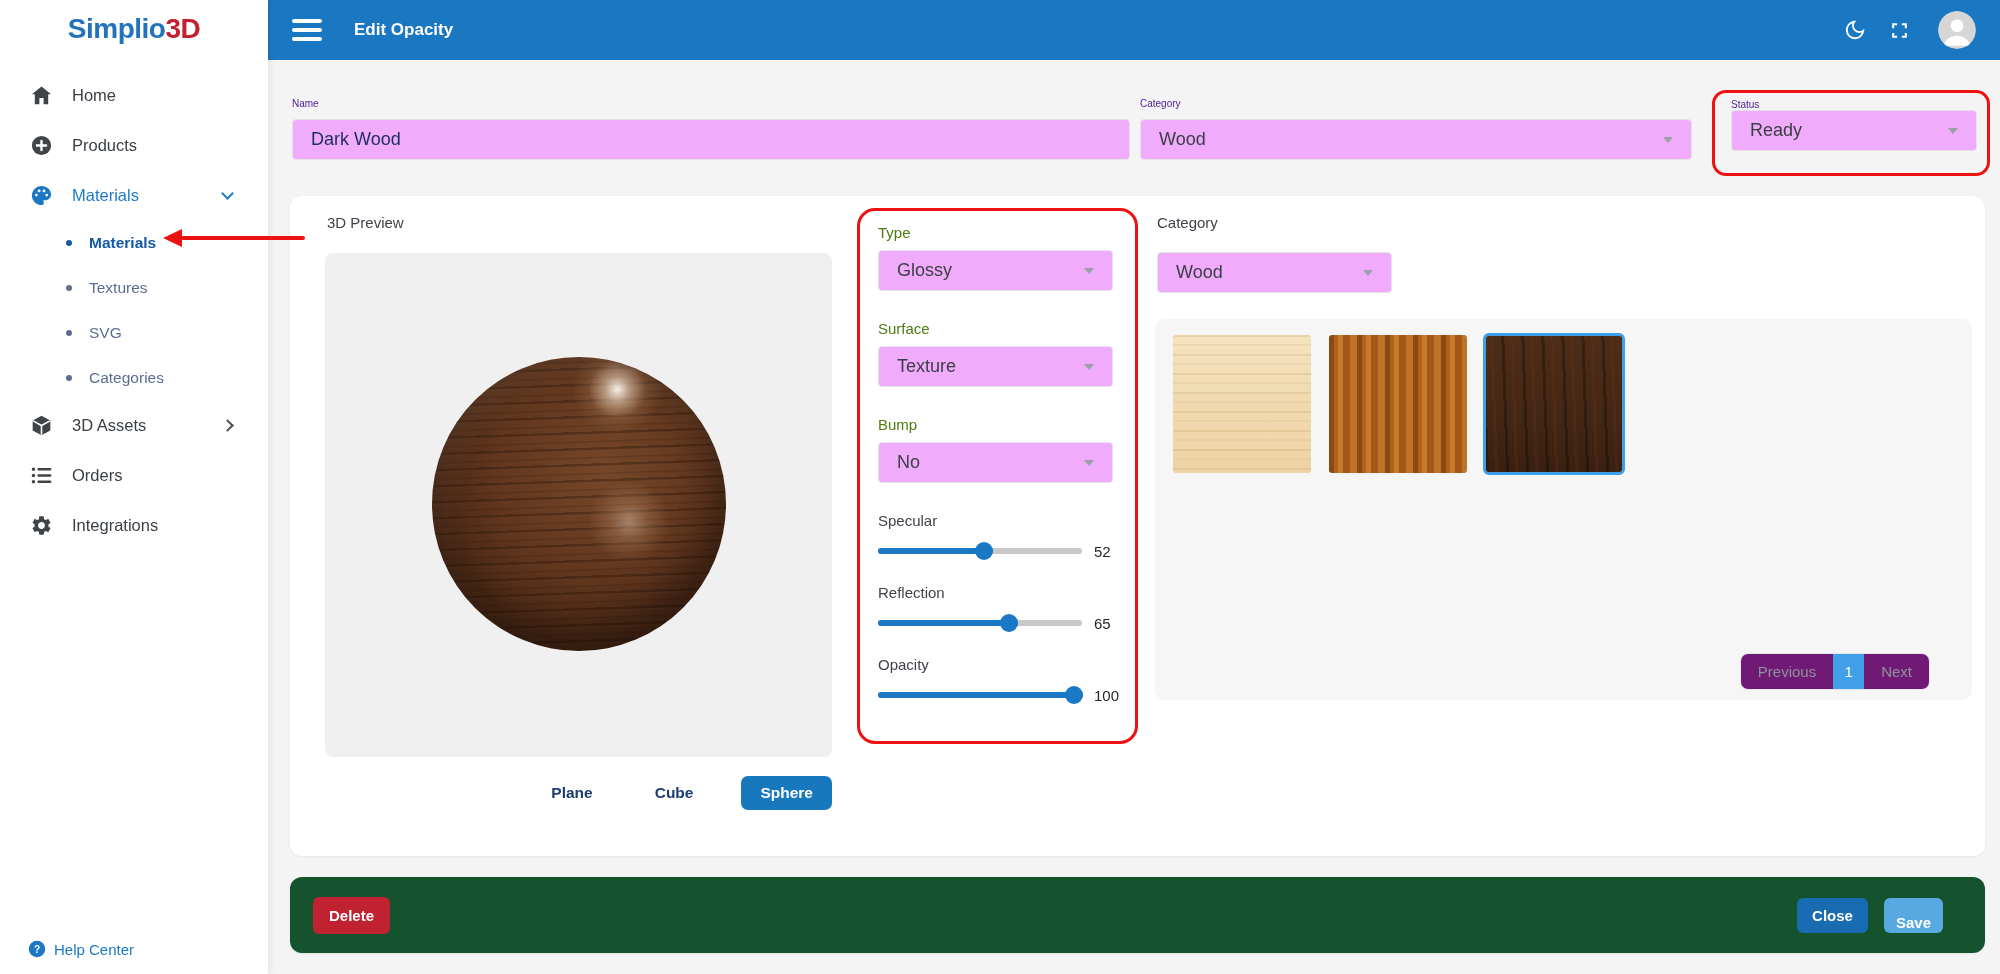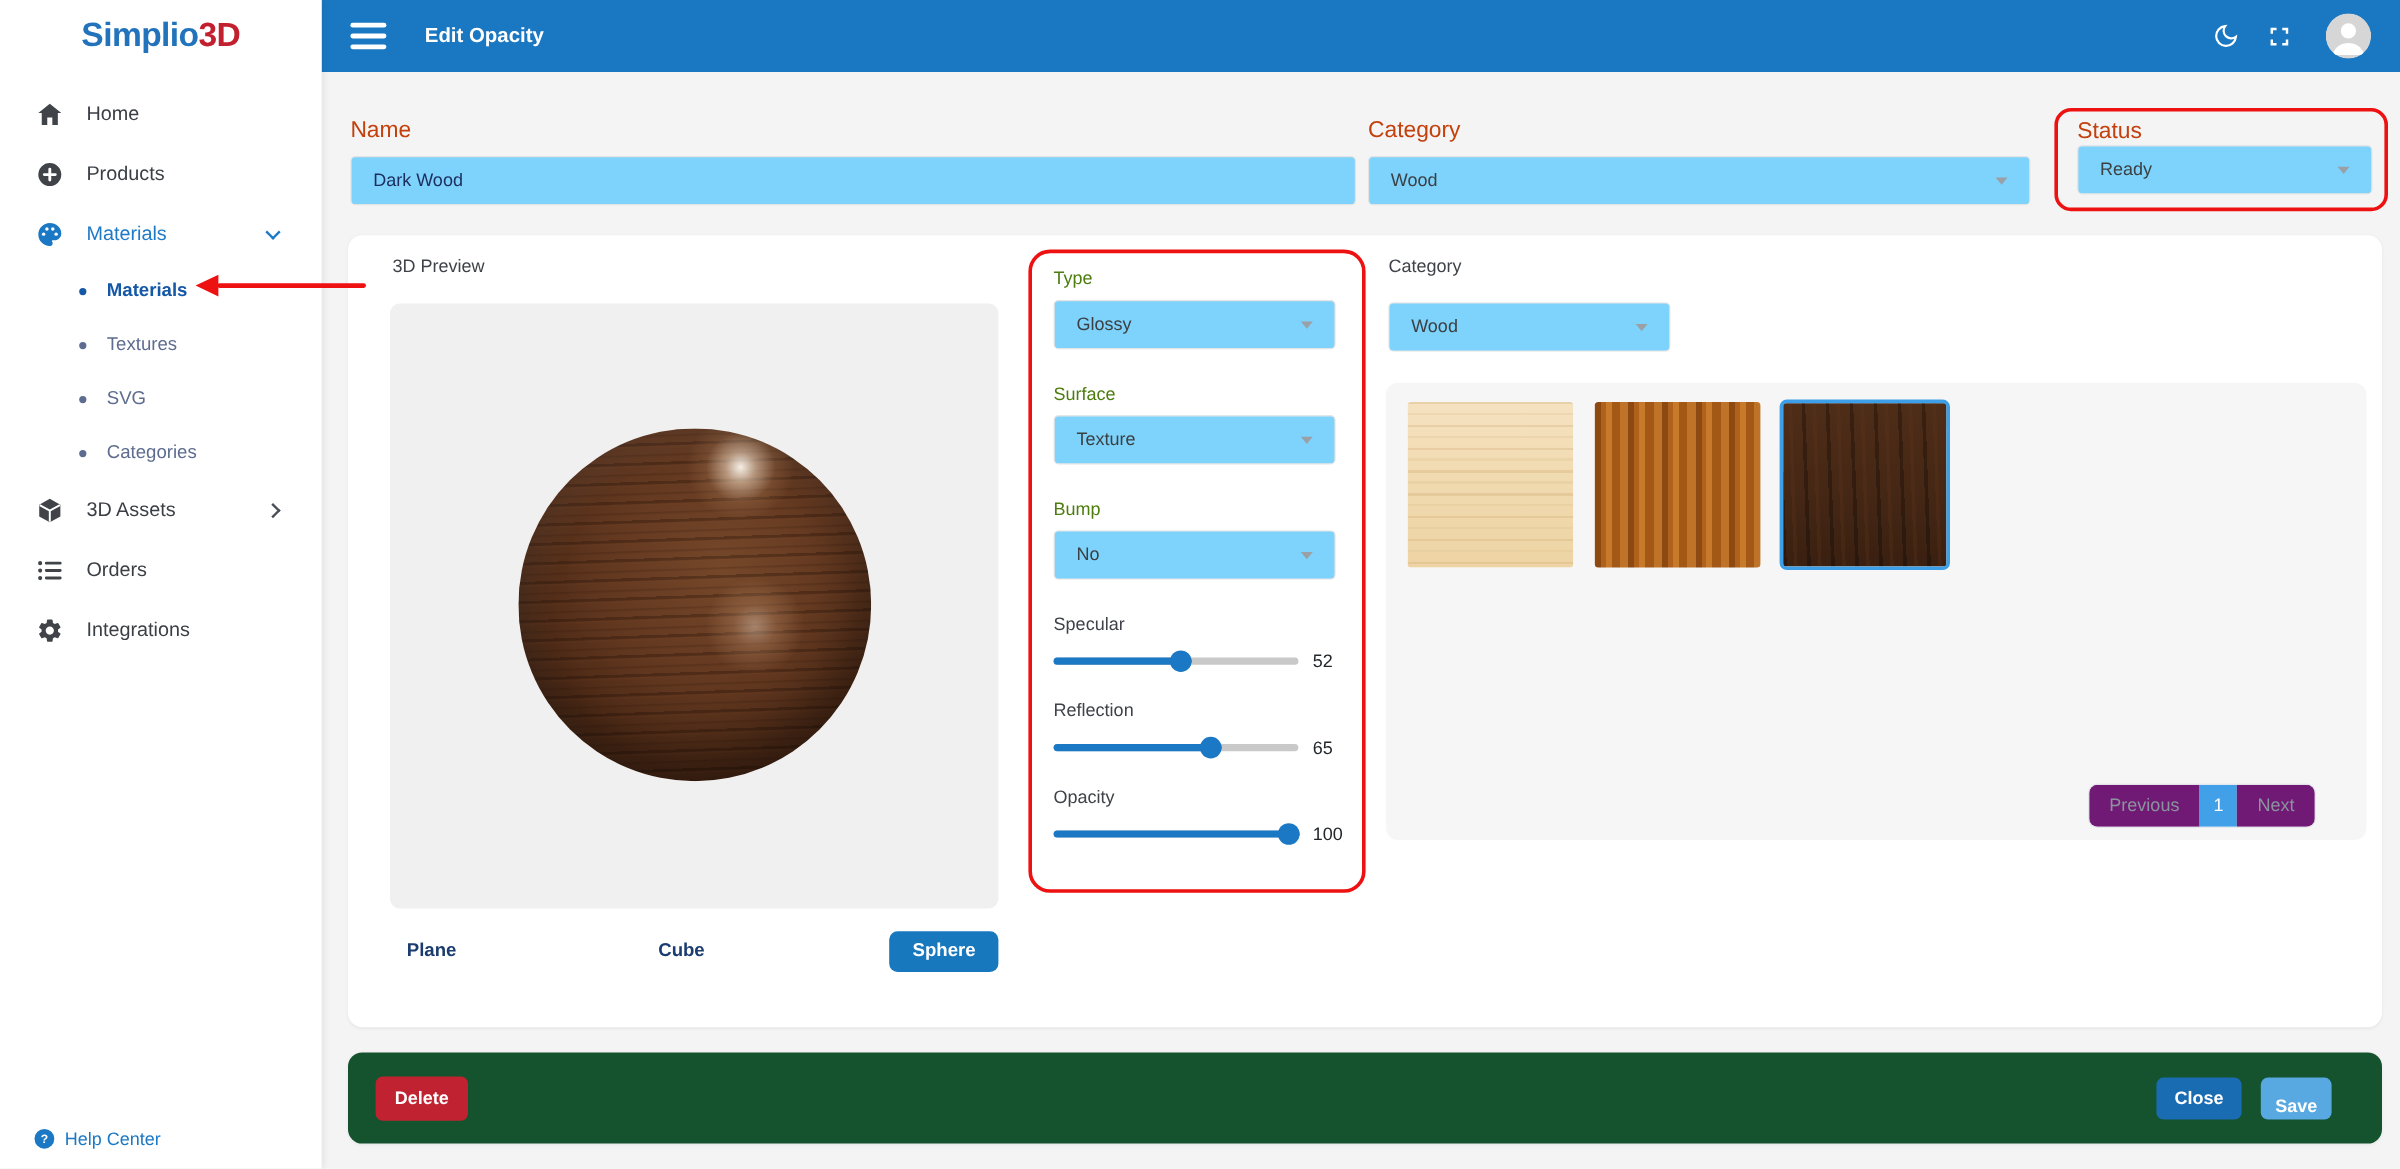--- a/index.html
+++ b/index.html
@@ -41,24 +41,24 @@
     display:flex; align-items:center; padding:0 24px; gap:18px; z-index:4;
   }
   .hamburger { width:30px; display:flex; flex-direction:column; gap:5px; cursor:pointer; margin-right:14px;}
   .hamburger span { height:4px; background:#fff; border-radius:2px; }
   .topbar-title { color:#fff; font-size:17px; font-weight:600; }
   .topbar-spacer { flex:1; }
   .tb-icon { width:26px; height:26px; display:flex; align-items:center; justify-content:center; cursor:pointer; }
   .avatar { width:38px; height:38px; border-radius:50%; overflow:hidden; cursor:pointer; margin-left:8px;}
   
   .main { position:absolute; left:268px; top:60px; right:0; bottom:0; background:#f4f4f4; }
-  .field-label { font-size:19px; color:#c2410c; }
+  .field-label { font-size:10px; color:#4c1d95; }
   .text-input, .select-box {
-    height:41px; background:#7dd3fc; border:1px solid #e3e3e3; border-radius:4px;
-    font-size:15px; display:flex; align-items:center; padding:0 18px;
+    height:41px; background:#f0abfc; border:1px solid #e3e3e3; border-radius:4px;
+    font-size:18px; display:flex; align-items:center; padding:0 18px;
   }
   .text-input { color:#1c2d5e; width:100%; outline:none; }
   .select-box { justify-content:space-between; color:#3c4043; cursor:pointer; }
   .caret { width:0; height:0; border-left:5px solid transparent; border-right:5px solid transparent;
     border-top:6px solid #9aa0a6; }
   .fg-name { position:absolute; left:24px; top:38px; width:838px; }
   .fg-category { position:absolute; left:872px; top:38px; width:552px; }
   .fg-name .field-label, .fg-category .field-label { display:block; margin-bottom:10px; }
   .status-annot { position:absolute; left:1444px; top:30px; width:278px; height:86px;
     border:3px solid #ee1111; border-radius:14px; padding:6px 14px 0 16px; }
@@ -73,21 +73,21 @@
     background:#f0f0f0; border-radius:8px; cursor:grab; }
   .sphere { position:absolute; left:107px; top:104px; width:294px; height:294px; border-radius:50%;
     background:
       radial-gradient(circle at 63% 11%, rgba(255,250,242,.95) 0%, rgba(250,226,200,.55) 4%, rgba(205,155,112,.18) 9%, transparent 14%),
       radial-gradient(circle at 67% 56%, rgba(255,234,214,.40) 0%, rgba(232,182,142,.22) 7%, transparent 16%),
       repeating-linear-gradient(178deg, rgba(30,12,4,.30) 0px, rgba(30,12,4,.30) 2px, rgba(122,72,40,.12) 3px, transparent 5px, transparent 9px, rgba(45,20,8,.22) 10px, transparent 12px, transparent 16px),
       radial-gradient(circle at 58% 40%, #76482a 0%, #61371f 42%, #4a2815 72%, #371c0d 92%, #2e170a 100%);
     box-shadow: inset -10px -22px 44px rgba(0,0,0,.38), inset 8px 12px 30px rgba(255,255,255,.06);
   }
   .shape-row { position:absolute; left:35px; top:578px; width:507px; height:37px;
-    display:flex; align-items:center; justify-content:space-between; gap:34px; }
+    display:flex; align-items:center; justify-content:flex-end; gap:34px; }
   .shape-btn { font-size:15.5px; font-weight:600; color:#1b3c6e; padding:8px 14px; border-radius:7px;
     cursor:pointer; background:transparent; border:none; font-family:inherit; }
   .shape-btn.active { background:#1878be; color:#fff; padding:8px 19px; }
   
   .controls-panel { position:absolute; left:567px; top:12px; width:281px; height:536px;
     border:3px solid #ee1111; border-radius:18px; padding:13px 9px 0 18px; }
   .ctl-label { font-size:15px; color:#4d7c0f; margin-bottom:9px; }
   .controls-panel .select-box { width:235px; margin-bottom:29px; }
   .slider-label { font-size:15px; color:#3f4349; margin-bottom:13px; }
   .slider-row { display:flex; align-items:center; gap:12px; margin-bottom:24px; height:18px; }

